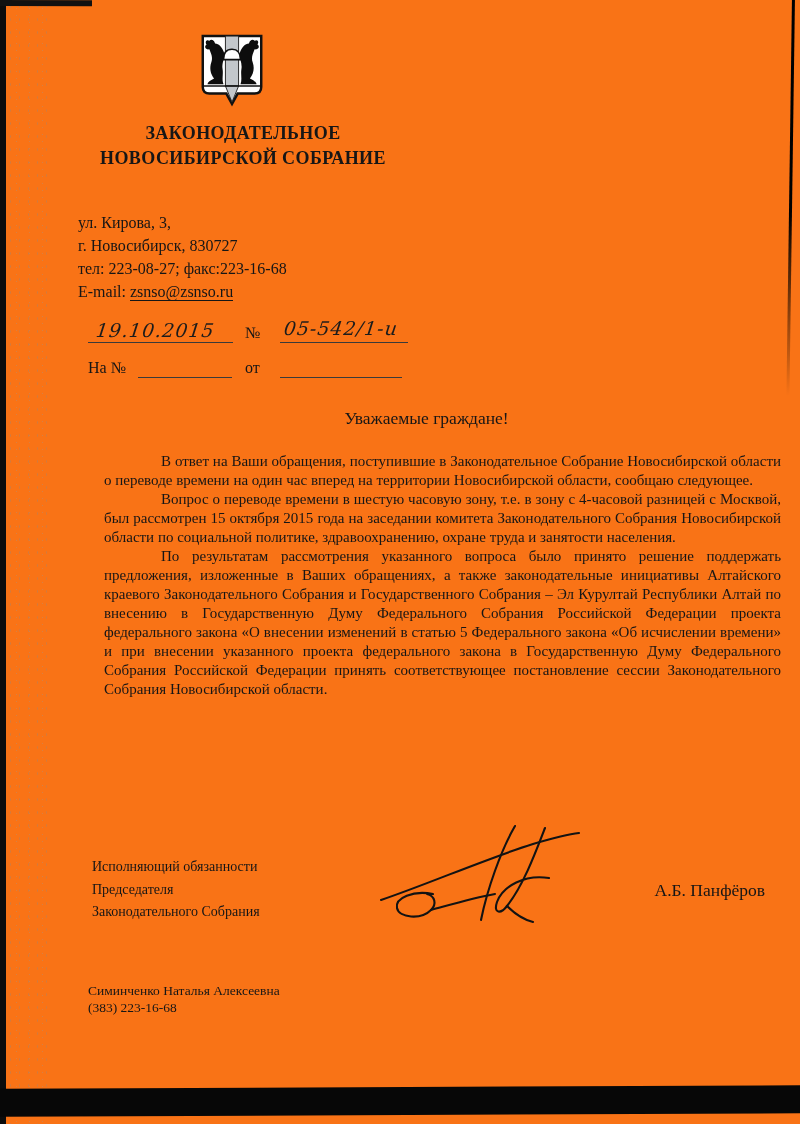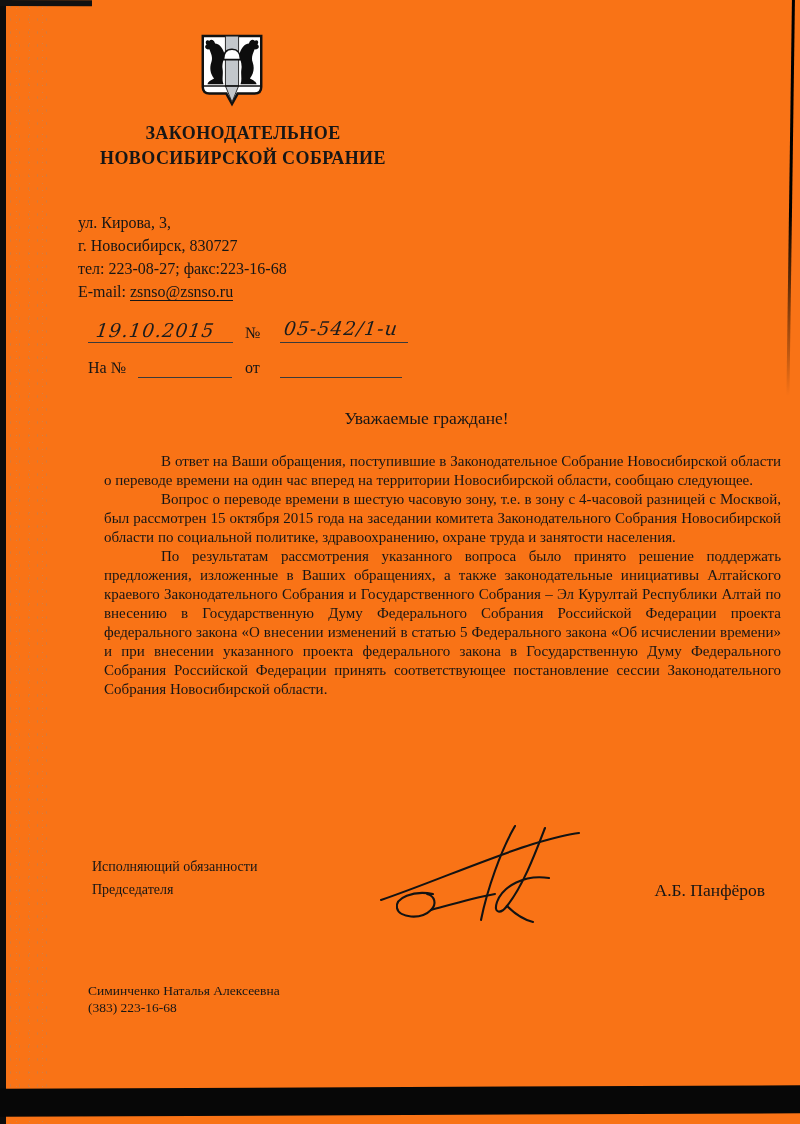--- a/index.html
+++ b/index.html
@@ -109,20 +109,21 @@
   <div class="body-text">
     <p>В ответ на Ваши обращения, поступившие в Законодательное Собрание Новосибирской области о переводе времени на один час вперед на территории Новосибирской области, сообщаю следующее.</p>
     <p>Вопрос о переводе времени в шестую часовую зону, т.е. в зону с 4-часовой разницей с Москвой, был рассмотрен 15 октября 2015 года на заседании комитета Законодательного Собрания Новосибирской области по социальной политике, здравоохранению, охране труда и занятости населения.</p>
     <p>По результатам рассмотрения указанного вопроса было принято решение поддержать предложения, изложенные в Ваших обращениях, а также законодательные инициативы Алтайского краевого Законодательного Собрания и Государственного Собрания – Эл Курултай Республики Алтай по внесению в Государственную Думу Федерального Собрания Российской Федерации проекта федерального закона «О внесении изменений в статью 5 Федерального закона «Об исчислении времени» и при внесении указанного проекта федерального закона в Государственную Думу Федерального Собрания Российской Федерации принять соответствующее постановление сессии Законодательного Собрания Новосибирской области.</p>
   </div>
 
   <div class="sig-block">
     <div class="sig-position">
       <div>Исполняющий обязанности</div>
       <div>Председателя</div>
+      <div>Законодательного Собрания</div>
     </div>
     <div class="sig-scrawl">
       <svg width="215" height="110" viewBox="0 0 215 110">
         <g fill="none" stroke="#131313" stroke-width="2.1" stroke-linecap="round">
           <path d="M8,76 C55,60 115,34 160,20 C180,14 196,10 206,9"></path>
           <path d="M60,70 C40,66 22,74 24,84 C26,94 48,96 58,86 C64,80 62,72 54,70"></path>
           <path d="M58,86 C80,80 100,74 122,70"></path>
           <path d="M108,96 C114,66 128,26 142,2"></path>
           <path d="M172,4 C162,30 150,62 134,82 C128,90 120,90 124,78 C130,62 152,50 176,54"></path>
           <path d="M134,82 C142,90 152,96 160,98"></path>

